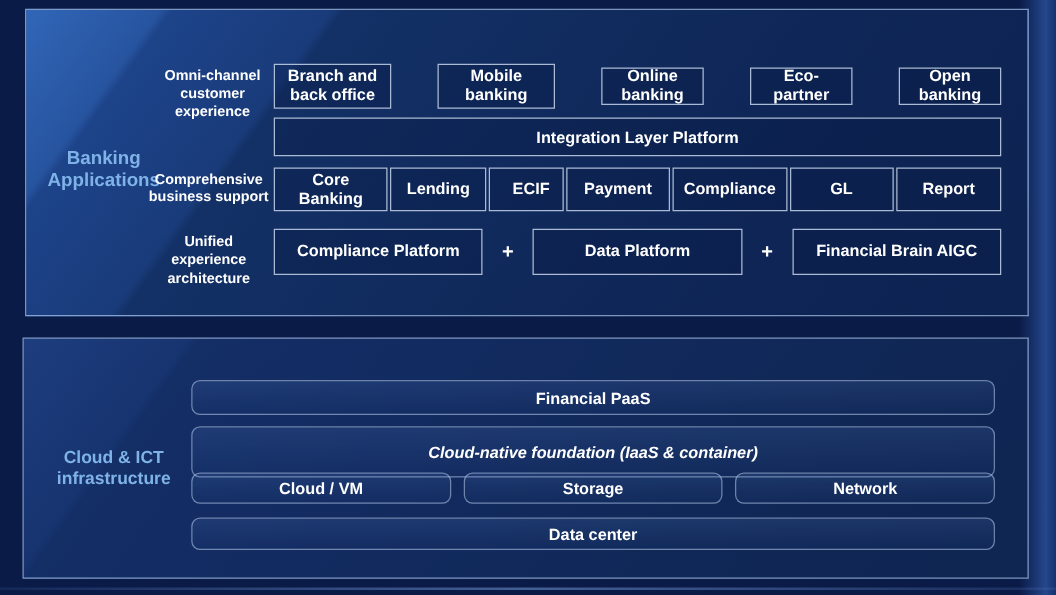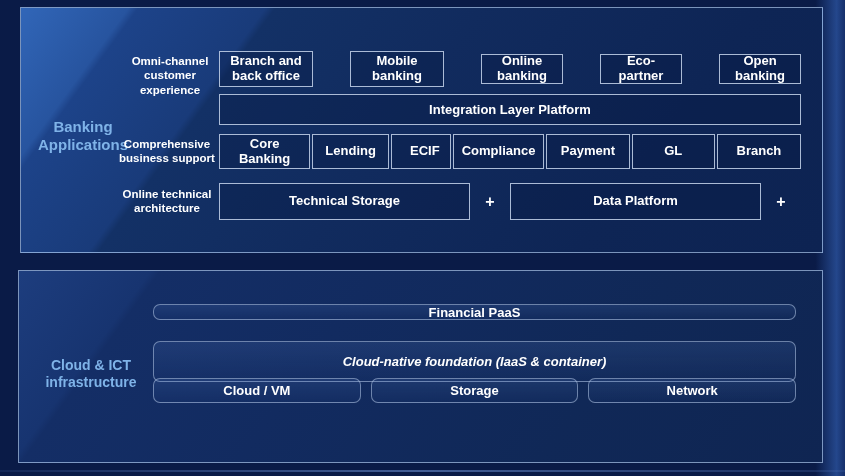--- a/index.html
+++ b/index.html
@@ -93,21 +93,21 @@
   }
 
   .cbar{
     position:absolute;left:134px;width:643px;box-sizing:border-box;
     border:1px solid rgba(168,188,220,0.6);
     border-radius:7px;
     background:linear-gradient(to bottom, rgba(95,135,205,0.16), rgba(40,75,145,0.08));
     color:#ffffff;font-size:13px;font-weight:bold;
     display:flex;align-items:center;justify-content:center;
   }
-  .cbar-paas{top:33px;height:16px;}
+  .cbar-paas{top:33px;height:28px;}
   .cbar-native{top:70px;height:41px;font-style:italic;}
   .cbar-dc{top:143px;height:26px;}
   .crow{
     position:absolute;left:134px;width:643px;top:107px;height:25px;
     display:flex;gap:10px;
   }
   .crow .cbox{
     flex:1 1 0;box-sizing:border-box;height:25px;
     border:1px solid rgba(168,188,220,0.6);
     border-radius:7px;
@@ -133,43 +133,45 @@
       <div class="box">Open banking</div>
     </div>
 
     <div class="bar bar-integration">Integration Layer Platform</div>
 
     <div class="row-label label-business">Comprehensive business support</div>
     <div class="row row-business">
       <div class="box w-core">Core Banking</div>
       <div class="box w-lending">Lending</div>
       <div class="box w-ecif">ECIF</div>
+      <div class="box w-payment">Payment</div>
       <div class="box w-compliance">Compliance</div>
-      <div class="box w-payment">Payment</div>
       <div class="box w-gl">GL</div>
-      <div class="box w-report">Branch</div>
+      <div class="box w-report">Report</div>
     </div>
 
-    <div class="row-label label-tech">Online technical architecture</div>
+    <div class="row-label label-tech">Unified experience architecture</div>
     <div class="row row-tech">
-      <div class="box">Technical Storage</div>
+      <div class="box">Compliance Platform</div>
       <div class="plus">+</div>
       <div class="box">Data Platform</div>
       <div class="plus">+</div>
+      <div class="box">Financial Brain AIGC</div>
     </div>
   </section>
 
   <section class="panel panel-bottom">
     <div class="panel-title title-cloud">Cloud &amp; ICT infrastructure</div>
 
     <div class="cbar cbar-paas">Financial PaaS</div>
     <div class="cbar cbar-native">Cloud-native foundation (IaaS &amp; container)</div>
 
     <div class="crow">
       <div class="cbox">Cloud / VM</div>
       <div class="cbox">Storage</div>
       <div class="cbox">Network</div>
     </div>
 
+    <div class="cbar cbar-dc">Data center</div>
   </section>
 
   <div class="edge-bottom"></div>
 </div>
 
 </body></html>

